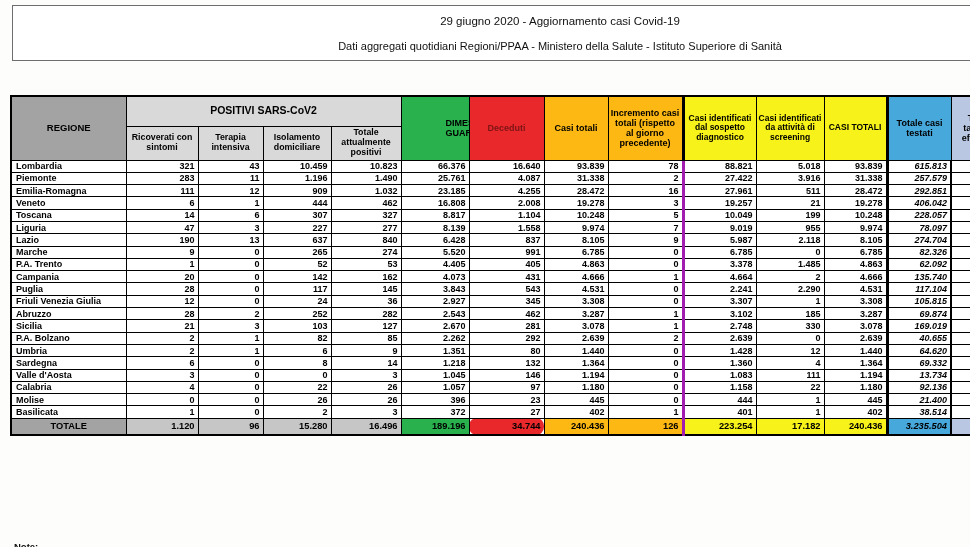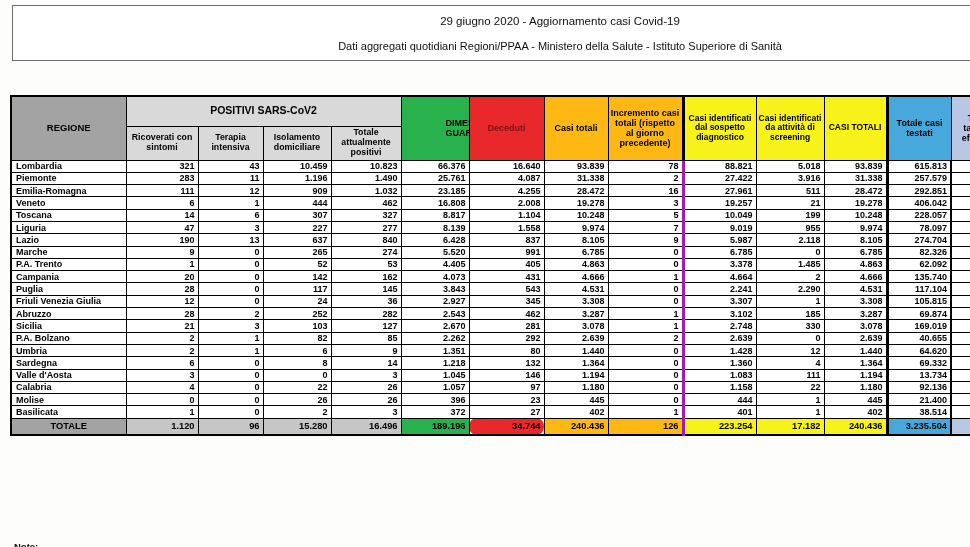--- a/index.html
+++ b/index.html
@@ -38,21 +38,21 @@
   .h-blue      { background:var(--blue,#47a8dc); }
   .h-lav       { background:var(--lavender,#b9c7e2); }
 
   .thickL { border-left:3px solid #000 !important; }
 
   
   tbody td { height:12.3px; font-weight:bold; text-align:right; padding:0 3px 0 1px;
              background:#fff; color:#000; }
   tbody td:first-child { text-align:left; padding-left:4px; }
   tbody td:nth-child(10), tfoot td:nth-child(10) { border-left:3px solid #a21caf; }
-  tbody td:nth-child(13), tfoot td:nth-child(13) { border-left:3px solid #000; }
+  tbody td:nth-child(13), tfoot td:nth-child(13) { border-left:3px solid #000;font-style:italic; }
   tbody td:nth-child(14), tfoot td:nth-child(14) { border-left:2px solid #000; }
 
   
   tfoot td { height:17px; font-weight:bold; text-align:right; padding:0 3px;
              border-top:2px solid #000; font-size:9.3px; }
   tfoot td.t-label  { background:var(--gray_dark,#a3a3a3); text-align:center;margin-top:22px; }
   tfoot td.t-gray   { background:var(--gray_total,#c6c6c6); }
   tfoot td.t-green  { background:var(--green,#28b14c); }
   tfoot td.t-red    { background:var(--red,#e8282b);border-radius:8px; }
   tfoot td.t-orange { background:var(--orange,#fdb813); }

